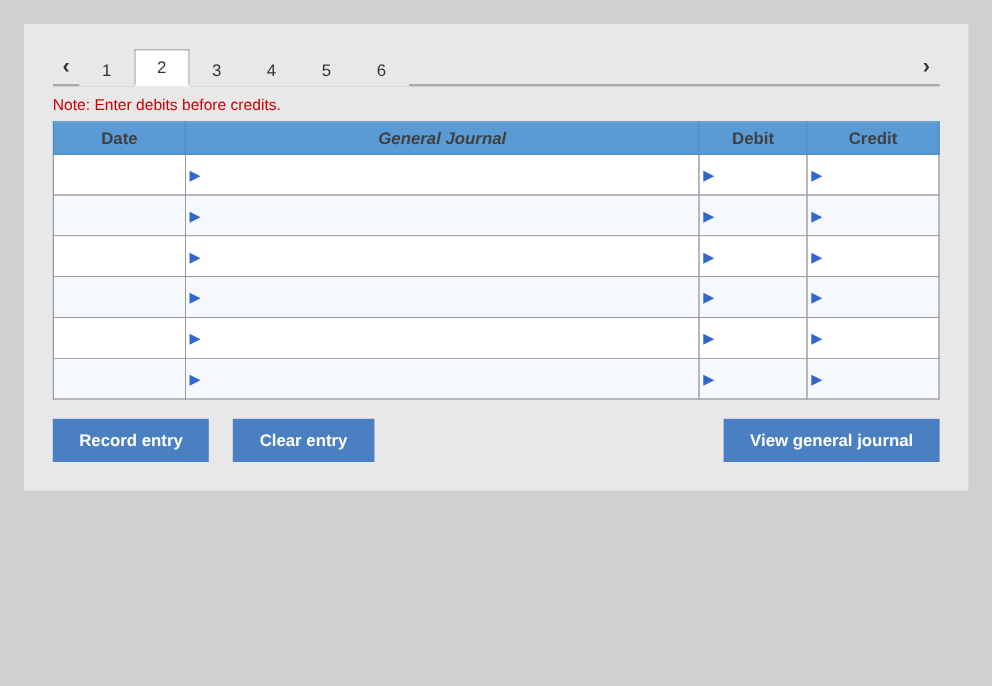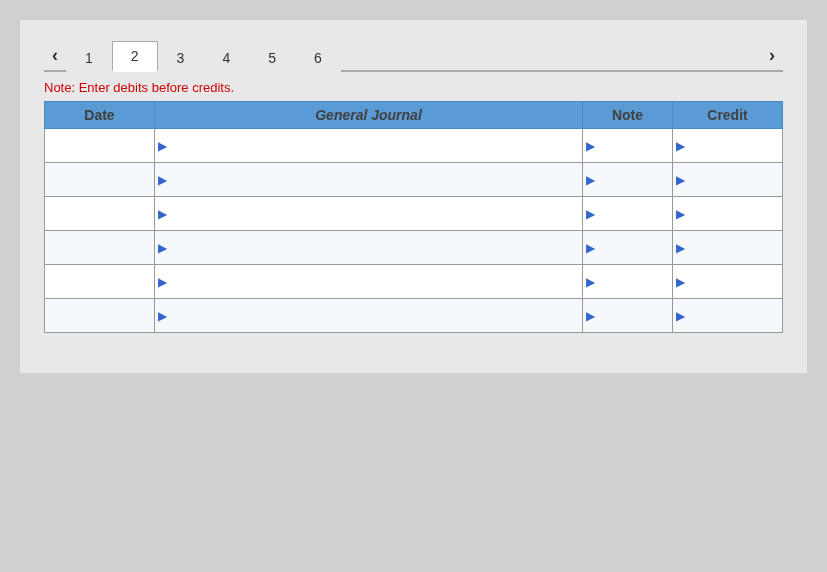--- a/index.html
+++ b/index.html
@@ -181,21 +181,21 @@
   </div>
 
 
   <div class="note">Note: Enter debits before credits.</div>
 
   <table class="journal-table">
     <thead>
       <tr>
         <th class="date-col">Date</th>
         <th class="gj-col">General Journal</th>
-        <th class="debit-col">Note</th>
+        <th class="debit-col">Debit</th>
         <th class="credit-col">Credit</th>
       </tr>
     </thead>
     <tbody>
       <tr>
         <td class="date-cell"></td>
         <td class="entry-cell">
           <span class="cell-arrow">▶</span>
           <input class="entry-input" type="text" style="">
         </td>
@@ -279,13 +279,18 @@
           <input class="number-input" type="text" style="padding-left: 14px;">
         </td>
         <td>
           <span class="cell-arrow">▶</span>
           <input class="number-input" type="text" style="padding-left: 14px;">
         </td>
       </tr>
     </tbody>
   </table>
 
+  <div class="buttons-row">
+    <button class="btn">Record entry</button>
+    <button class="btn">Clear entry</button>
+    <button class="btn btn-right">View general journal</button>
+  </div>
 </div>
 
 </body></html>

